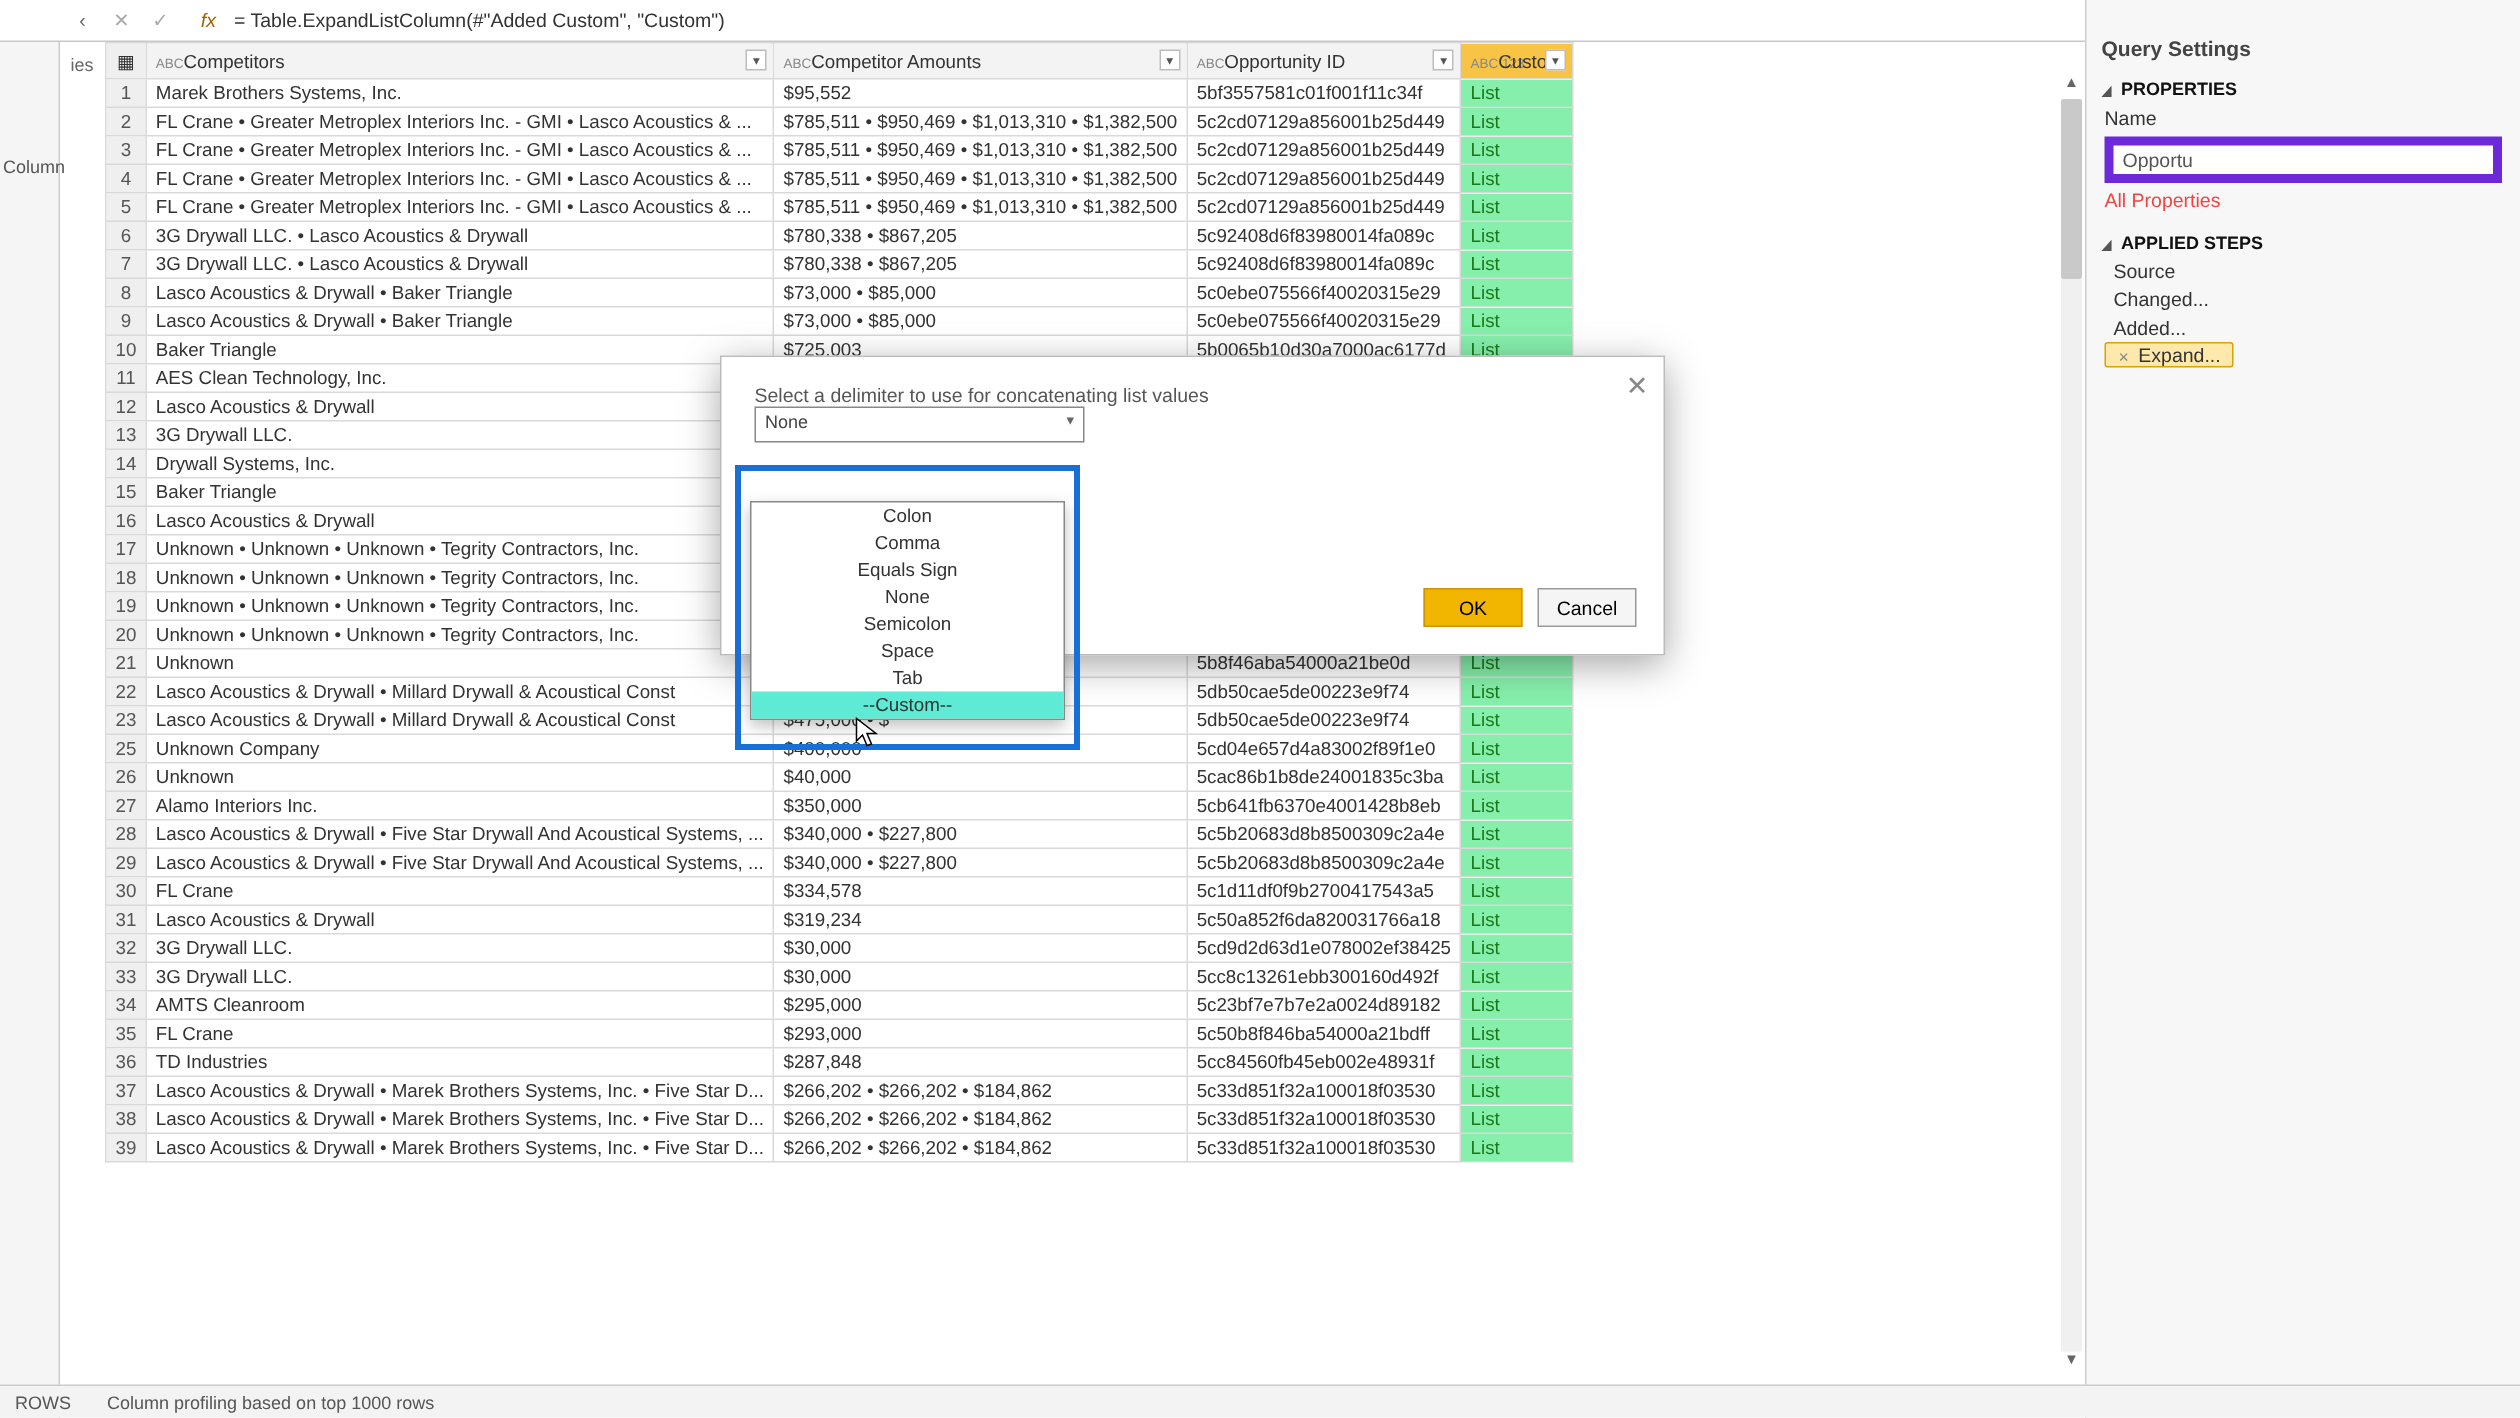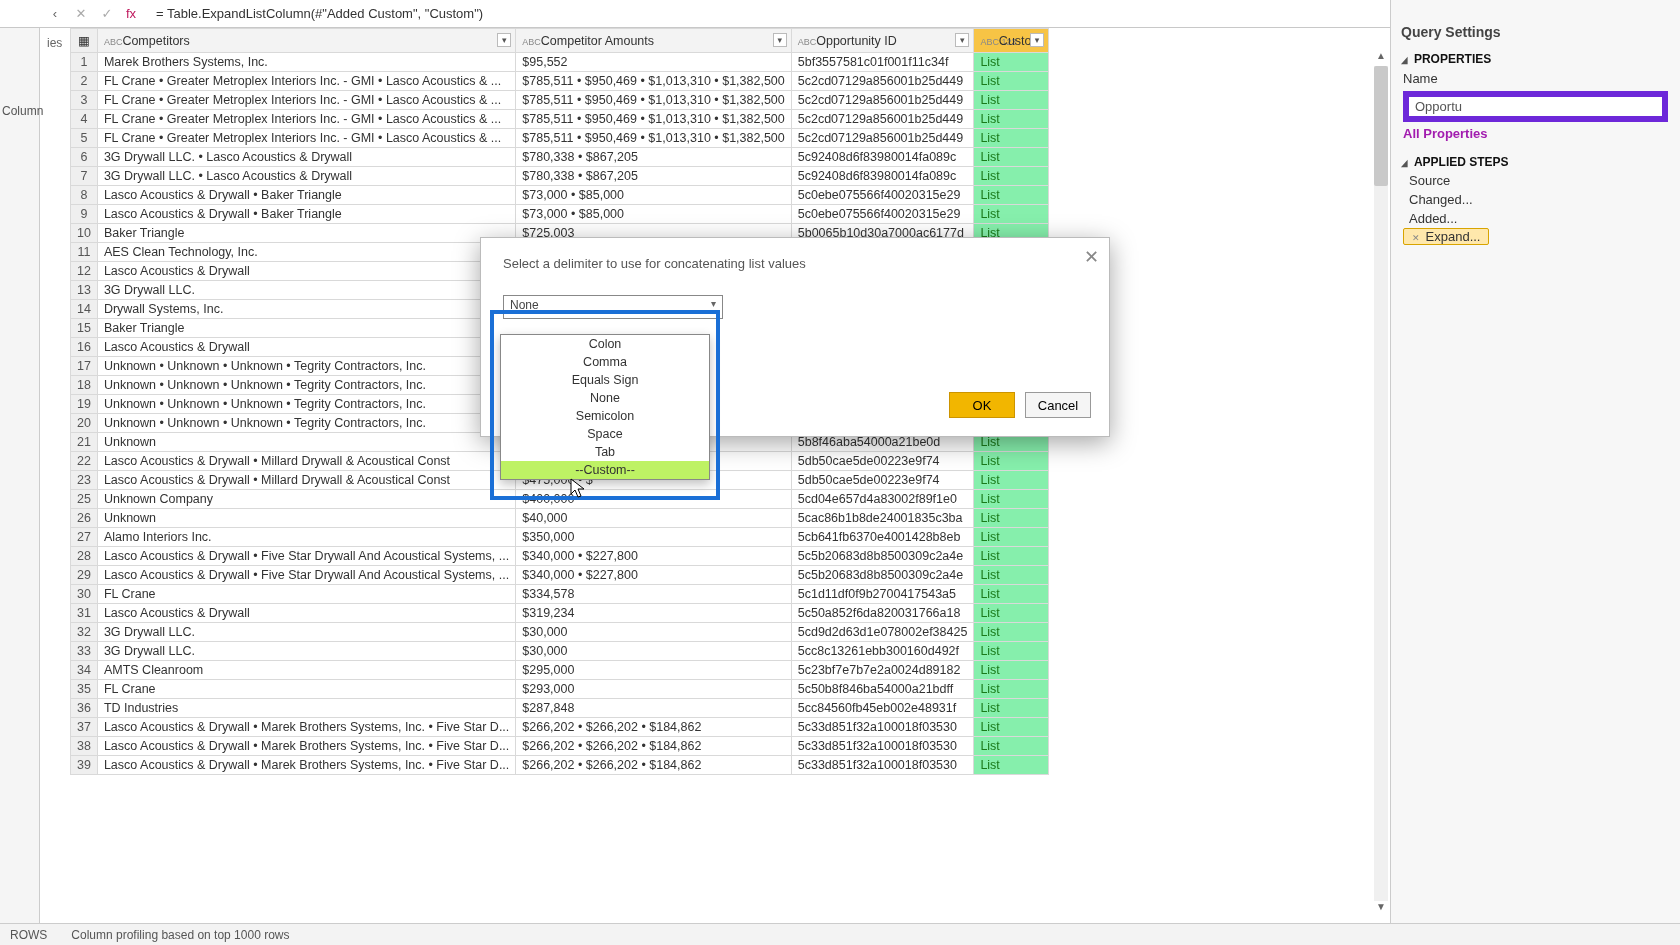--- a/index.html
+++ b/index.html
@@ -2,32 +2,32 @@
 <html><head>
 <meta charset="utf-8">
 <style>
 * { margin: 0; padding: 0; box-sizing: border-box; font-family: "Segoe UI", Tahoma, sans-serif; }
 html, body { width: 1680px; height: 945px; overflow: hidden; background: #fff; }
 
 
 .formula-bar { position: absolute; top: 0; left: 0; right: 0; height: 28px; display: flex; align-items: center; border-bottom: 1px solid #c8c8c8; background: #fff; font-size: 13px; }
 .formula-bar .nav-back { width: 26px; text-align: center; color: #666; margin-left: 42px; cursor: pointer; }
 .formula-bar .fb-btn { width: 26px; text-align: center; color: #aaa; }
-.formula-bar .fx { color: #be185d; padding: 0 6px; width: 30px; text-align: left; }
+.formula-bar .fx { font-style: italic; color: #a16207; padding: 0 6px; width: 30px; text-align: right; }
 .formula-bar .formula-text { flex: 1; color: #333; padding-left: 6px; }
 .formula-bar .expand-chev { width: 26px; color: #666; text-align: center; margin-right: 10px; }
 
 
 .right-panel { position: absolute; right: 0; top: 0; width: 290px; height: 100%; border-left: 1px solid #ccc; background: #f7f7f7; padding-top: 18px; font-size: 13px; }
 .right-panel h3 { font-size: 14px; padding: 6px 10px; color: #444; }
 .right-panel .section-head { font-weight: bold; color: #111; padding: 6px 10px 2px; font-size: 12px; }
 .right-panel .section-head::before { content: "◢"; display:inline-block; transform: scaleX(0.9); font-size:9px; margin-right:6px; color:#555;}
 .right-panel .prop-row { padding: 3px 12px; color: #333; }
 .right-panel .input-box { margin: 2px 12px; padding: 2px 6px; border: 6px solid #6d28d9; background:#fff; color:#555; }
-.right-panel .link { color: #a21caf; padding: 2px 12px 8px; cursor: pointer; font-weight: bold; }
+.right-panel .link { color: #ef4444; padding: 2px 12px 8px; cursor: pointer; }
 .right-panel .steps { padding-left: 12px; }
 .right-panel .step { padding: 2px 6px; color:#333; cursor:pointer; }
 .right-panel .step.selected { background: #ffe8ac; border: 1px solid #d8a400; border-radius: 2px; display: inline-block; padding: 0 8px; }
 .right-panel .step.selected::before { content:"✕"; font-size:9px; color:#888; margin-right:6px; }
 
 
 .left-sliver { position:absolute; left:0; top:28px; width:40px; height:100%; background:#f5f5f5; border-right:1px solid #ccc;}
 .left-sliver .sliver-label { position:absolute; top:8px; left:4px; font-size:12px; color:#666;margin-left:43px; }
 .left-sliver .sliver-label2 { position:absolute; top:76px; left:2px; font-size:12px; color:#555; }
 
@@ -58,31 +58,31 @@
 .grid-scroll-v .sc-up{top:0;}
 .grid-scroll-v .sc-down{bottom:0;}
 
 
 .status-bar { position:absolute; left:0; right:0; bottom:0; height:22px; background:#f3f3f3; border-top:1px solid #ccc; font-size:12px; color:#555; display:flex; align-items:center; padding-left:10px; gap:24px;}
 
 
 .dialog { position:absolute; top:237px; left:480px; width:630px; height:200px; background:#fff; border:1px solid #bbb; box-shadow:0 6px 24px rgba(0,0,0,0.35); padding:18px 22px; }
 .dialog .close { position:absolute; right:10px; top:8px; font-size:18px; color:#888; cursor:pointer; }
 .dialog h2 { font-size:22px; font-weight:normal; color:#444; margin-bottom:10px;}
-.dialog p { font-size:13px; color:#555; margin-bottom:24px;}
+.dialog p { font-size:13px; color:#555; margin-bottom:0;}
 .dialog .select-box { width:220px; height:24px; border:1px solid #888; padding:2px 6px; font-size:12px; color:#444; background:#fff; position:relative;}
 .dialog .select-box::after { content:"▾"; position:absolute; right:6px; top:2px; color:#666; font-size:10px;}
 .dialog .buttons { position:absolute; right:18px; bottom:18px; display:flex; gap:10px; }
 .dialog .btn { min-width:66px; height:26px; border:1px solid #999; background:#f5f5f5; font-size:13px; cursor:pointer; }
 .dialog .btn.primary { background:#f2b600; border-color:#cc9400; }
 
 
 .dropdown-pop { position:absolute; top:334px; left:500px; width:210px; background:#fff; border:1px solid #888; box-shadow:0 4px 10px rgba(0,0,0,0.25); font-size:12.5px; z-index:50;}
 .dropdown-pop .opt { padding:2px 6px; cursor:pointer; color:#333;text-align:center;}
-.dropdown-pop .opt.hover { background:#bef264; }
+.dropdown-pop .opt.hover { background:#5eead4; }
 
 
 .hilite { position:absolute; border:4px solid #1a6fd6; background:transparent; pointer-events:none; z-index:60;}
 
 
 .cursor-arrow { position:absolute; width:16px; height:22px; z-index:70; }
 .cursor-arrow svg { width:100%; height:100%; }
 
 </style>
 </head>

